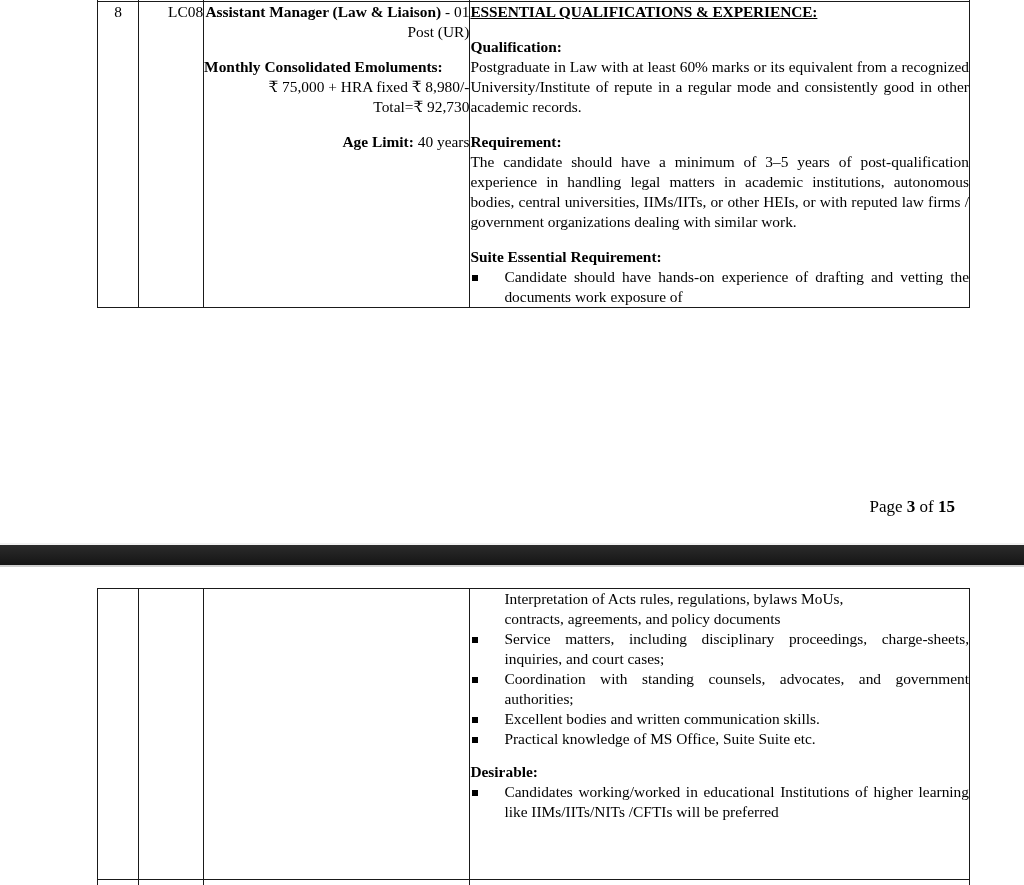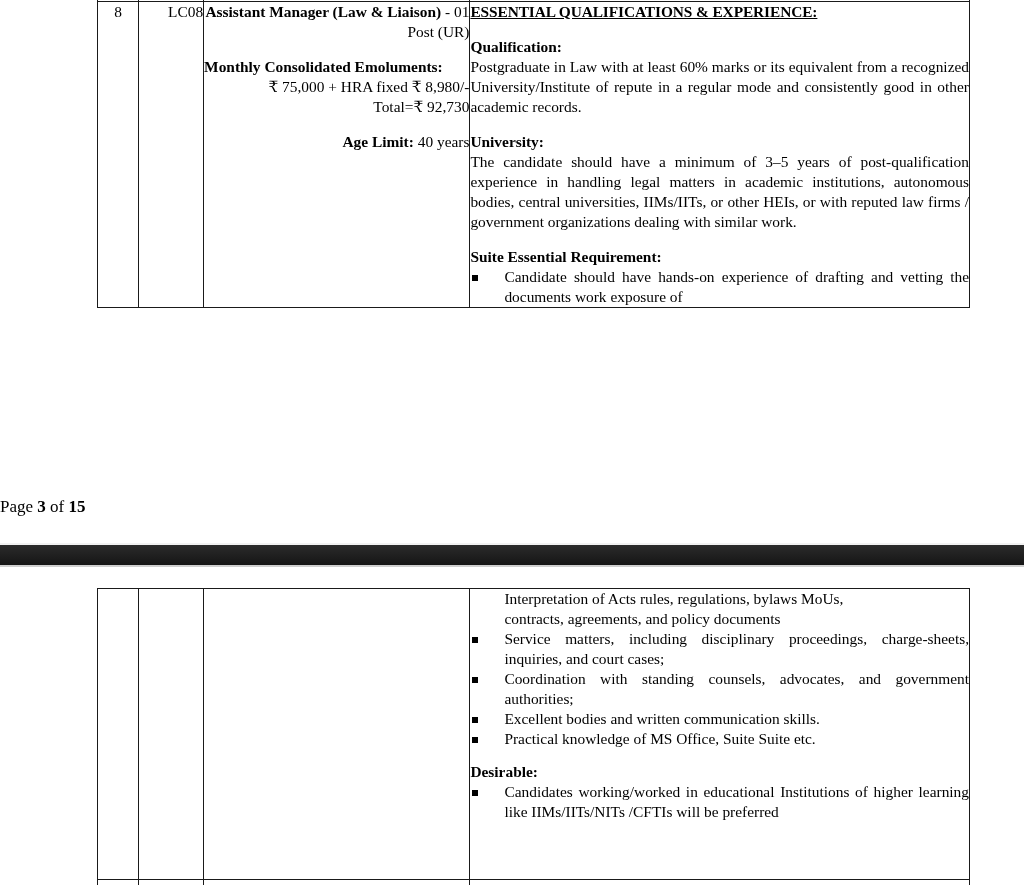--- a/index.html
+++ b/index.html
@@ -145,21 +145,21 @@
     text-align: justify;
     text-justify: inter-word;
   }
 
   
   .page-footer {
     position: absolute;
     left: 0;
     top: 497px;
     width: 955px;
-    text-align: left;
+    text-align: right;
     font-family: "Liberation Serif", "DejaVu Serif", serif;
     font-size: 17px;
   }
   .page-footer .pf-word { font-weight: normal; }
   .page-footer .pf-num  { font-weight: bold; }
 </style>
 </head>
 <body>
 
 <div class="page-canvas">
@@ -209,21 +209,21 @@
         <td class="cell-pad-qual">
           <span class="head-underline">ESSENTIAL QUALIFICATIONS &amp; EXPERIENCE:</span>
 
           <span class="spacer"></span>
 
           <span class="sub-head">Qualification:</span>
           <span class="para">Postgraduate in Law with at least 60% marks or its equivalent from a recognized University/Institute of repute in a regular mode and consistently good in other academic records.</span>
 
           <span class="spacer"></span>
 
-          <span class="sub-head">University:</span>
+          <span class="sub-head">Requirement:</span>
           <span class="para">The candidate should have a minimum of 3–5 years of post-qualification experience in handling legal matters in academic institutions, autonomous bodies, central universities, IIMs/IITs, or other HEIs, or with reputed law firms / government organizations dealing with similar work.</span>
 
           <span class="spacer"></span>
 
           <span class="sub-head">Suite Essential Requirement:</span>
           <ul class="sq-list">
             <li>
               <span class="sq-bullet"></span>
               <span>Candidate should have hands-on experience of drafting and vetting the documents work exposure of</span>
             </li>

